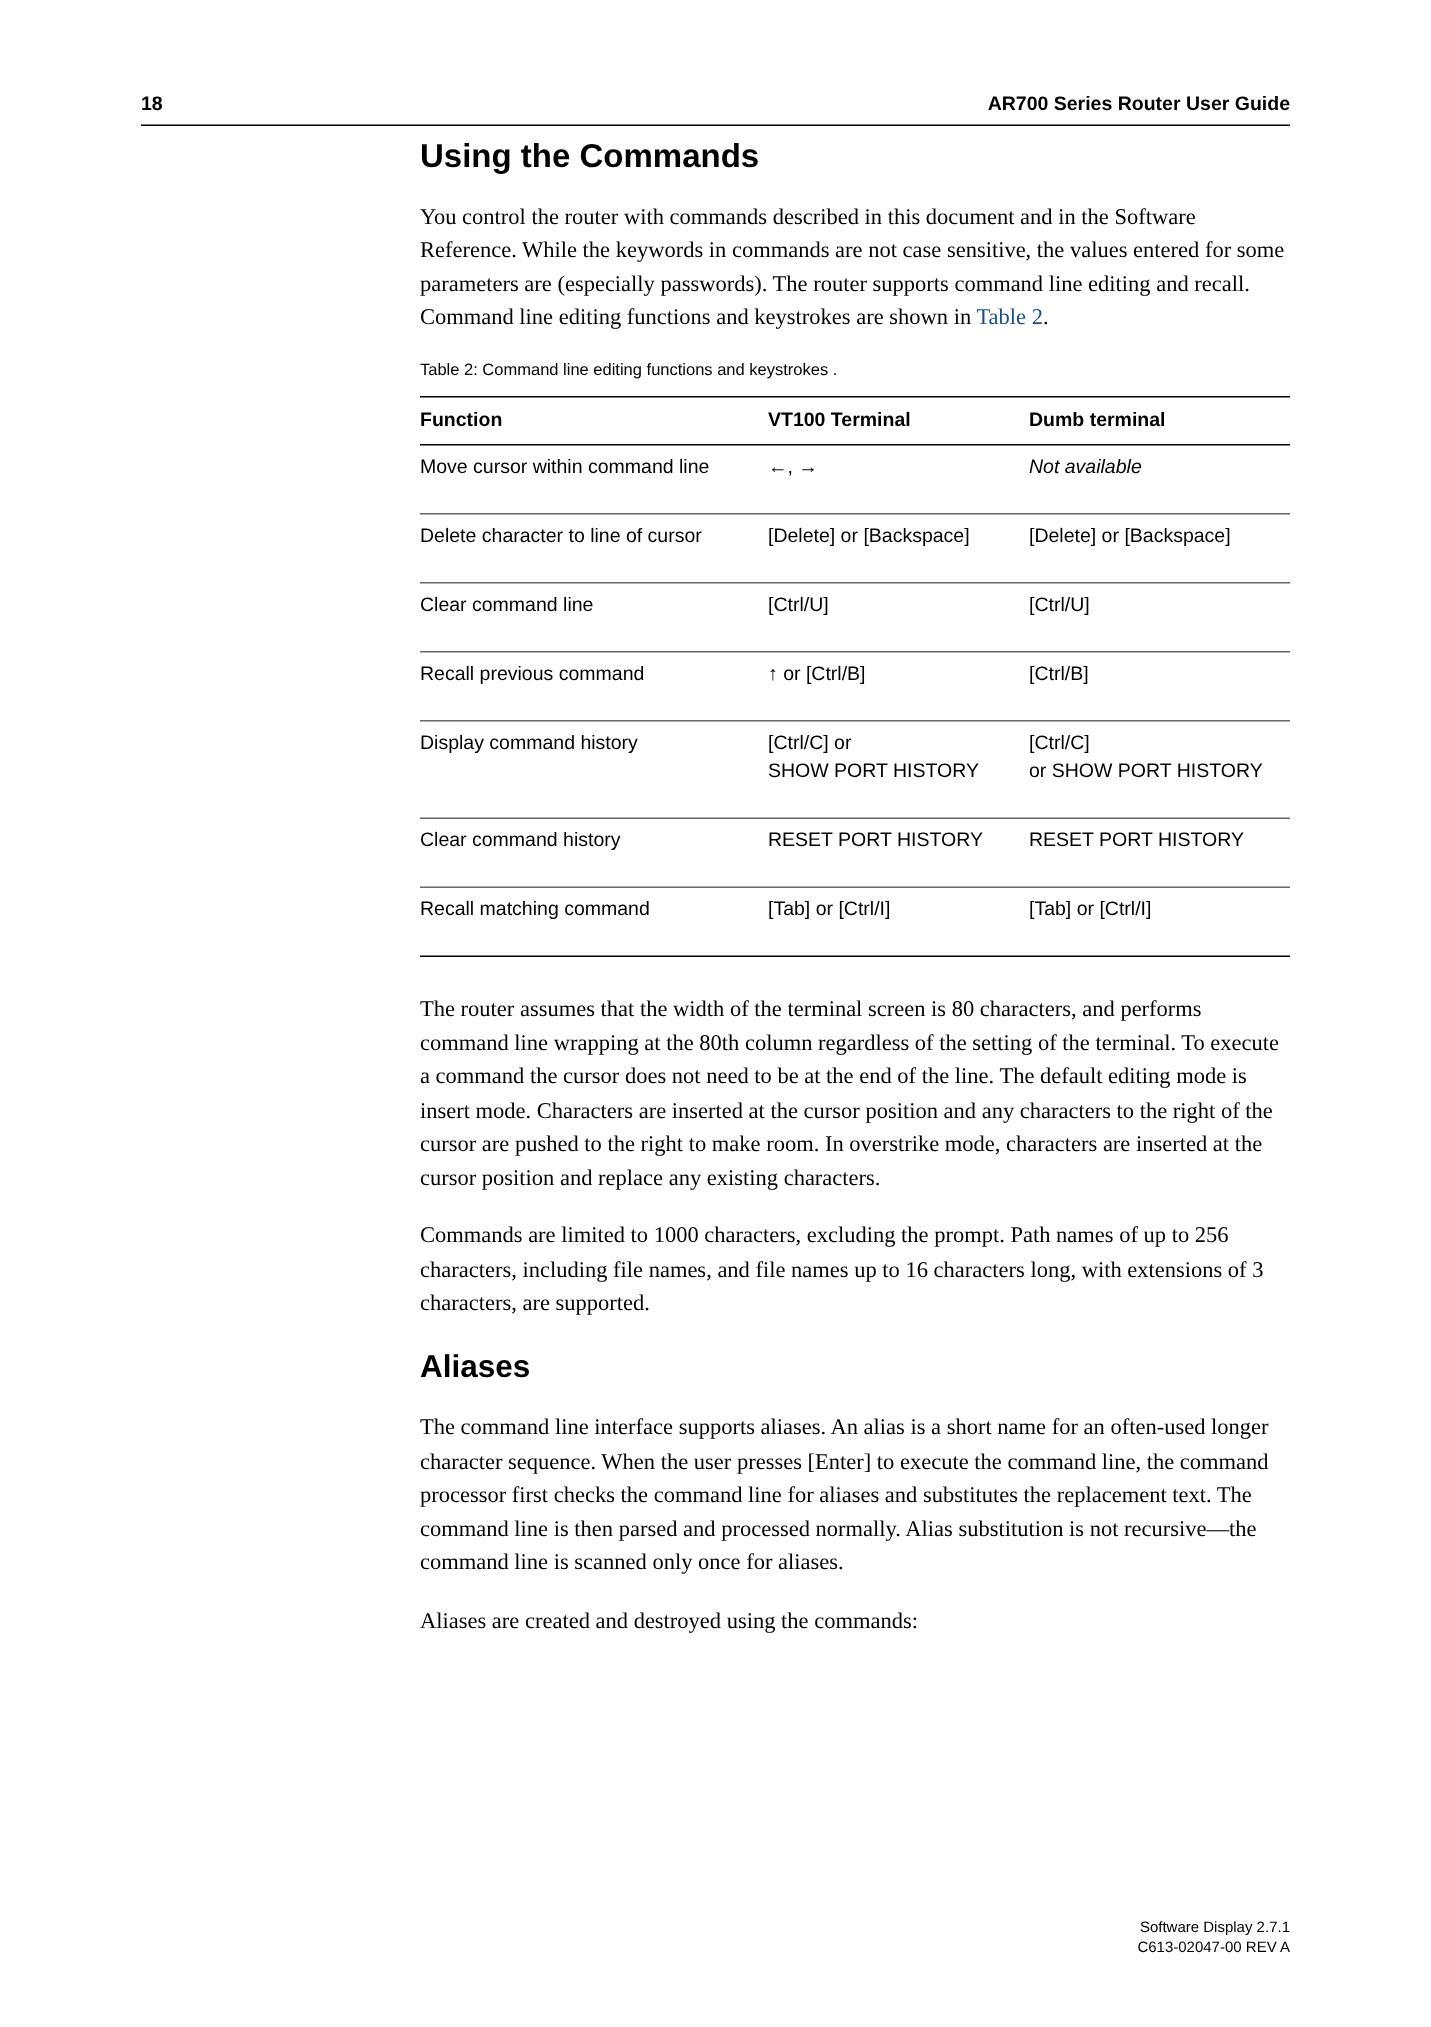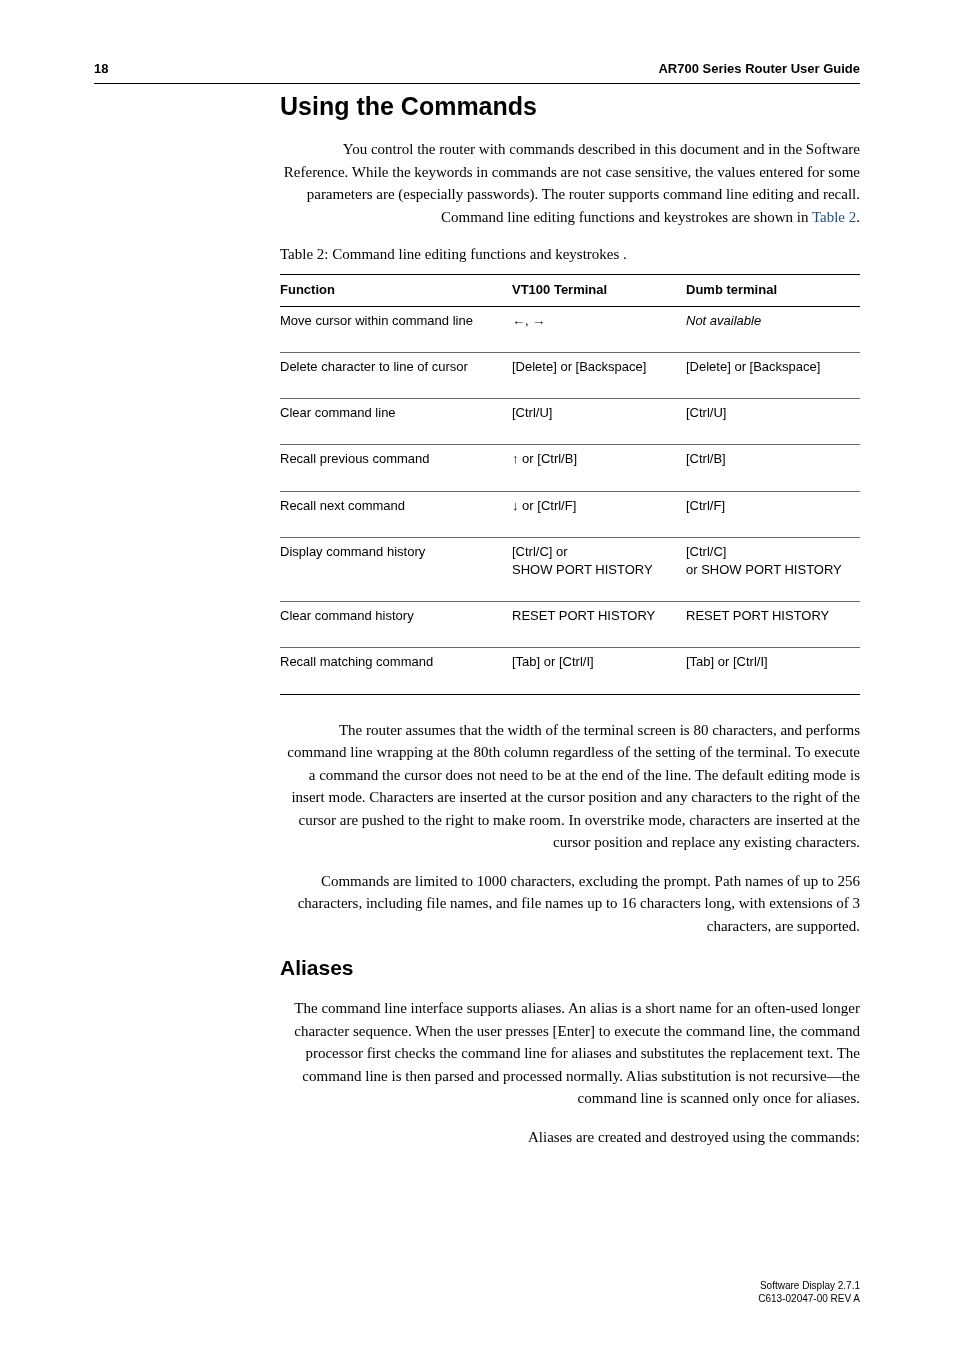--- a/index.html
+++ b/index.html
@@ -36,43 +36,42 @@
   }
   .content {
     position: absolute;
     left: 280px;
     right: 94px;
     top: 88px;
   }
   h1.section {
     font-family: "Segoe UI Semibold", "Segoe UI", Arial, sans-serif;
     font-weight: 600;
-    font-size: 25px;
+    font-size: 22px;
     margin-bottom: 14px;
     color: #000;
   }
   h2.subsection {
     font-family: "Segoe UI Semibold", "Segoe UI", Arial, sans-serif;
     font-weight: 600;
     font-size: 21px;
     margin-bottom: 14px;
     color: #000;
   }
   p.body {
     font-family: "Palatino Linotype", "Book Antiqua", Palatino, Georgia, serif;
     font-size: 15px;
     line-height: 1.5;
     margin-bottom: 16px;
     color: #000;
-    text-align: right;
   }
   .link { color: #1a4f8a; }
   .table-caption {
-    font-family: Liberation Serif, serif;
-    font-size: 15px;
+    font-family: Liberation Sans, sans-serif;
+    font-size: 11px;
     color: #000;
     margin-top: 14px;
     margin-bottom: 8px;
   }
   table.cli {
     width: 100%;
     border-collapse: collapse;
     font-family: "Segoe UI", Arial, sans-serif;
     font-size: 13px;
     margin-bottom: 24px;
@@ -153,25 +152,20 @@
           <td>Clear command line</td>
           <td style="white-space: pre-line;">[Ctrl/U]</td>
           <td style="white-space: pre-line;">[Ctrl/U]</td>
         </tr>
         <tr>
           <td>Recall previous command</td>
           <td style="white-space: pre-line; margin-top: 41px;">↑ or [Ctrl/B]</td>
           <td style="white-space: pre-line;">[Ctrl/B]</td>
         </tr>
         <tr>
-          <td>Recall next command</td>
-          <td style="white-space: pre-line;">↓ or [Ctrl/F]</td>
-          <td style="white-space: pre-line;">[Ctrl/F]</td>
-        </tr>
-        <tr>
           <td>Display command history</td>
           <td style="white-space: pre-line;">[Ctrl/C] or
 SHOW PORT HISTORY</td>
           <td style="white-space: pre-line;">[Ctrl/C]
 or SHOW PORT HISTORY</td>
         </tr>
         <tr>
           <td>Clear command history</td>
           <td style="white-space: pre-line;">RESET PORT HISTORY</td>
           <td style="white-space: pre-line;">RESET PORT HISTORY</td>

